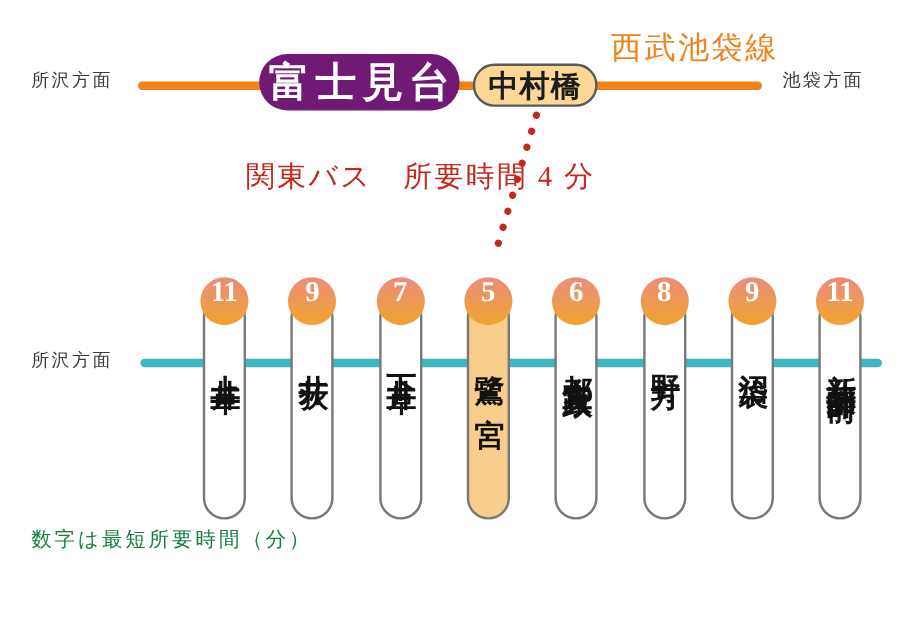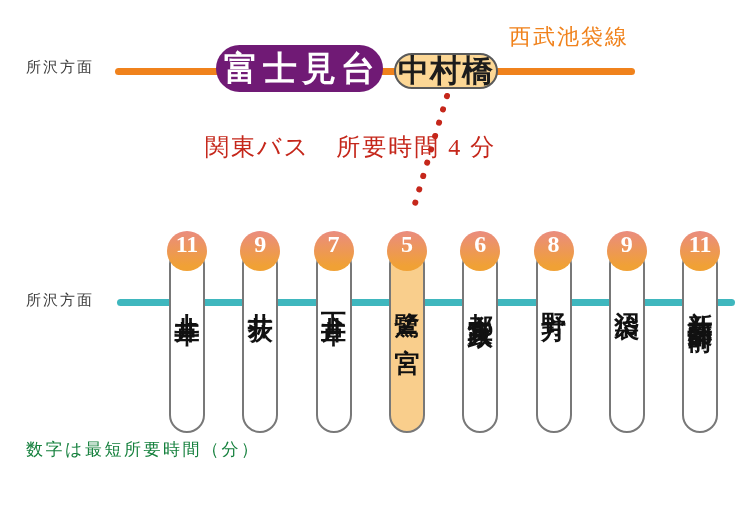--- a/index.html
+++ b/index.html
@@ -12,37 +12,37 @@
   }
   
   .h-line{position:absolute;border-radius:4px;}
   .ikebukuro-line{left:115px;top:68px;width:520px;height:7px;background:#F0821C;}
   .dir-label{
     position:absolute;font-size:15px;color:#3b3b3b;letter-spacing:2px;white-space:nowrap;text-align:center;
   }
   .dir-tokorozawa-top{left:26px;top:58px;}
   .dir-ikebukuro{left:652px;top:58px;}
   .dir-tokorozawa-bottom{left:26px;top:291px;}
-  .line-name{position:absolute;font-size:22px;letter-spacing:2px;white-space:nowrap;}
+  .line-name{position:absolute;font-size:26px;letter-spacing:2px;white-space:nowrap;}
   .ikebukuro-name{left:509px;top:22px;color:#F0821C;}
   .shinjuku-name{left:589px;top:179px;color:#3FB7BE;}
   .fujimidai-pill{
     position:absolute;left:180px;top:45px;width:167px;height:47px;
     background:#701a75;border-radius:24px;
     display:flex;align-items:center;justify-content:center;
     color:#ffffff;font-size:34px;font-weight:bold;letter-spacing:5px;
     text-indent:5px;
     margin-left:36px;
   }
   .nakamurabashi-pill{
     position:absolute;left:394px;top:53px;width:104px;height:36px;
     background:#FCD795;border:2.5px solid #5a5a5a;border-radius:20px;
     box-sizing:border-box;
     display:flex;align-items:center;justify-content:center;
-    color:#1c1c1c;font-size:31px;font-weight:bold;letter-spacing:1px;
+    color:#1c1c1c;font-size:25px;font-weight:bold;letter-spacing:1px;
   }
   
   .transfer-label{
     position:absolute;left:205px;top:131px;
     font-size:24px;color:#C5271B;letter-spacing:2px;white-space:nowrap;
   }
   .dotted-svg{position:absolute;left:0;top:0;width:750px;height:516px;pointer-events:none;}
   
   .shinjuku-line{left:117px;top:299px;width:618px;height:7px;background:#3FB7BE;}
   .station{position:absolute;top:210px;width:44px;transform:translateX(-50%);}
@@ -77,20 +77,21 @@
   .note-1{top:438px;}
   .note-2{top:466px;}
 </style>
 </head>
 <body>
 
 <div class="canvas">
 
   <div class="h-line ikebukuro-line"></div>
   <span class="dir-label dir-tokorozawa-top">所沢方面</span>
+  <span class="dir-label dir-ikebukuro">池袋方面</span>
   <span class="line-name ikebukuro-name">西武池袋線</span>
 
   <div class="fujimidai-pill">
     <span>富士見台</span>
   </div>
   <div class="nakamurabashi-pill">
     <span>中村橋</span>
   </div>
 
   <svg class="dotted-svg" viewBox="0 0 750 516" xmlns="http://www.w3.org/2000/svg">

